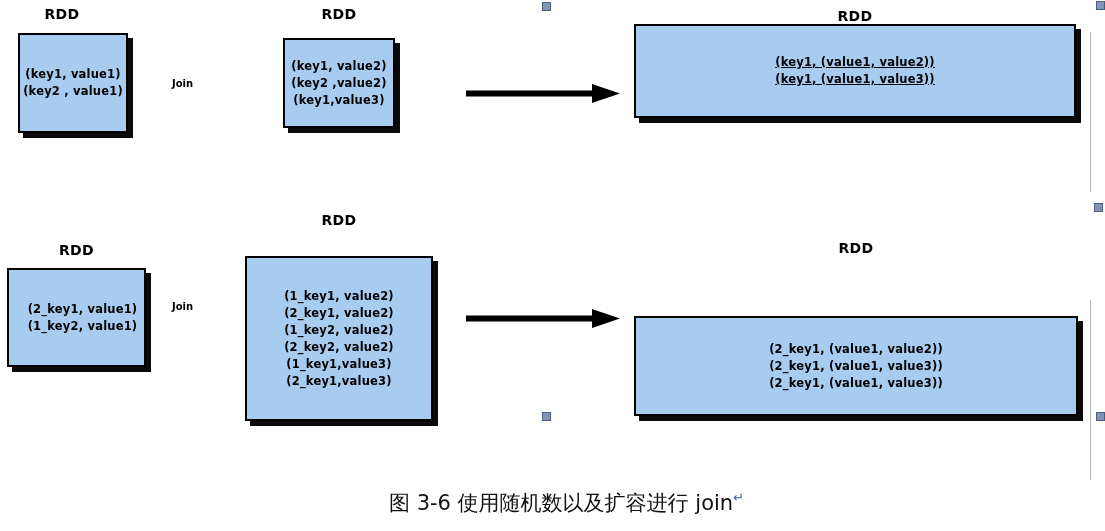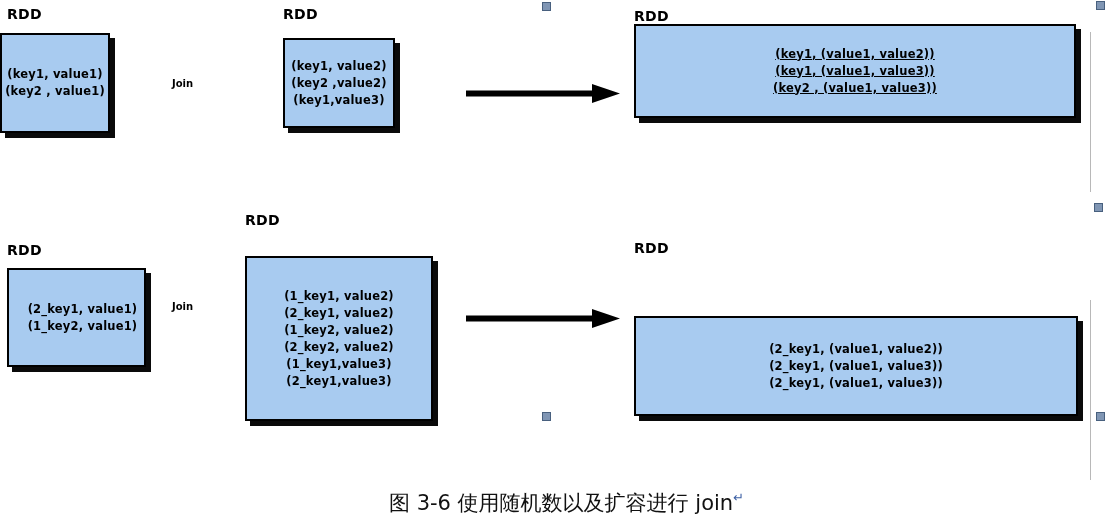--- a/index.html
+++ b/index.html
@@ -40,21 +40,21 @@
     white-space: nowrap;
   }
 
   
   .rdd-label {
     position: absolute;
     font-family: "DejaVu Sans", sans-serif;
     font-weight: bold;
     font-size: 14px;
     color: #000000;
-    text-align: left;
+    text-align: center;
     letter-spacing: 0.3px;
     white-space: nowrap;
   }
   .join-label {
     position: absolute;
     font-family: "DejaVu Sans", sans-serif;
     font-weight: bold;
     font-size: 10px;
     color: #000000;
     white-space: nowrap;
@@ -108,21 +108,21 @@
   <div class="edge-rule" style="left:1090px; top:300px; height:180px;"></div>
 
   <div class="handle" style="left:542px; top:2px;"></div>
   <div class="handle" style="left:1096px; top:1px;"></div>
   <div class="handle" style="left:1094px; top:203px;"></div>
   <div class="handle" style="left:542px; top:412px;"></div>
   <div class="handle" style="left:1096px; top:412px;"></div>
 
   <div class="rdd-label" style="left:7px; top:6px; width:110px;">RDD</div>
 
-  <div class="rdd-box" style="left:0; top:33px; width:110px; height:100px;">
+  <div class="rdd-box" style="left:18px; top:33px; width:110px; height:100px;">
     <div class="rdd-lines">
       <div>(key1, value1)</div>
       <div>(key2 , value1)</div>
     </div>
   </div>
 
   <div class="join-label" style="left:172px; top:78px;">Join</div>
 
   <div class="rdd-label" style="left:283px; top:6px; width:112px;">RDD</div>
 
@@ -140,21 +140,20 @@
       <path d="M128,4 L156,13.5 L128,23 Z" fill="#000000"></path>
     </svg>
   </div>
 
   <div class="rdd-label" style="left:634px; top:8px; width:442px;">RDD</div>
 
   <div class="rdd-box" style="left:634px; top:24px; width:442px; height:94px;text-decoration:underline;">
     <div class="rdd-lines">
       <div>(key1, (value1, value2))</div>
       <div>(key1, (value1, value3))</div>
-      <div>(key2 , (value1, value3))</div>
     </div>
   </div>
 
   <div class="rdd-label" style="left:7px; top:242px; width:139px;">RDD</div>
 
   <div class="rdd-box" style="left:7px; top:268px; width:139px; height:99px;padding-left:12px;">
     <div class="rdd-lines">
       <div>(2_key1, value1)</div>
       <div>(1_key2, value1)</div>
     </div>

